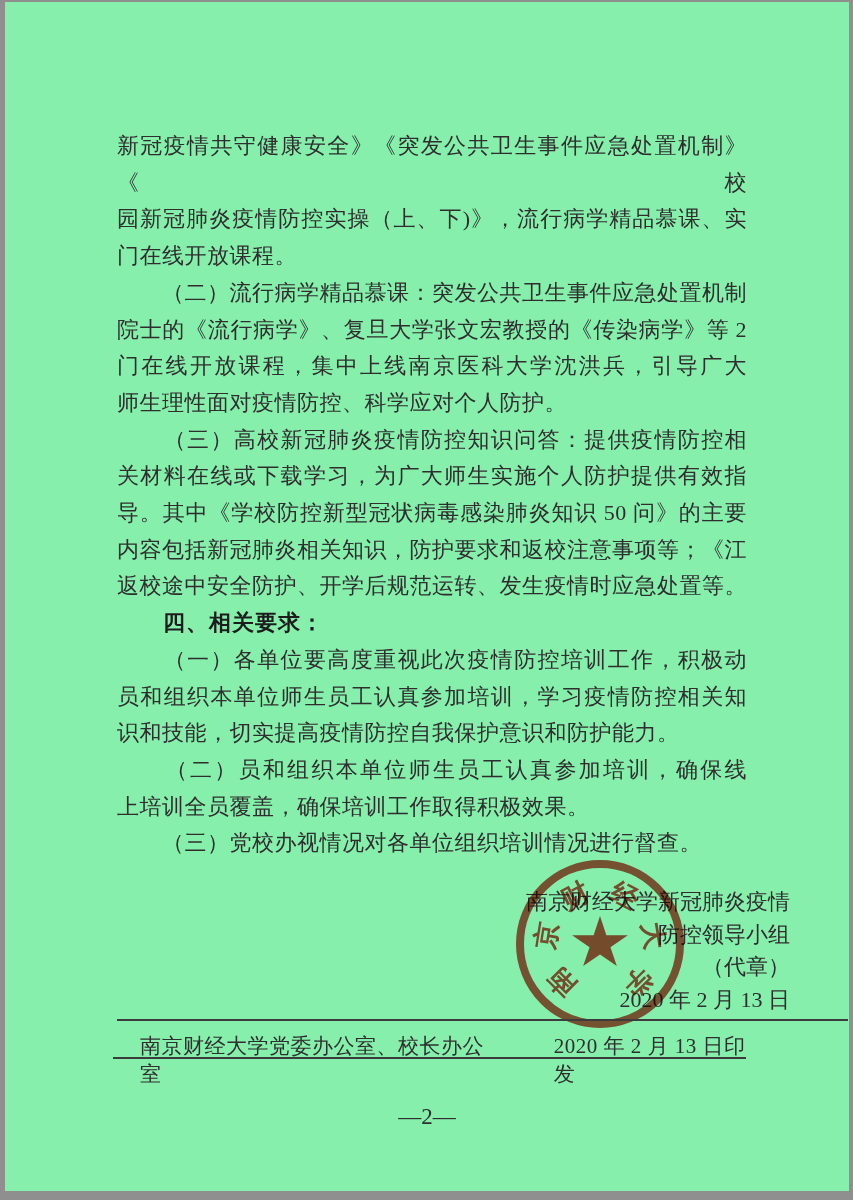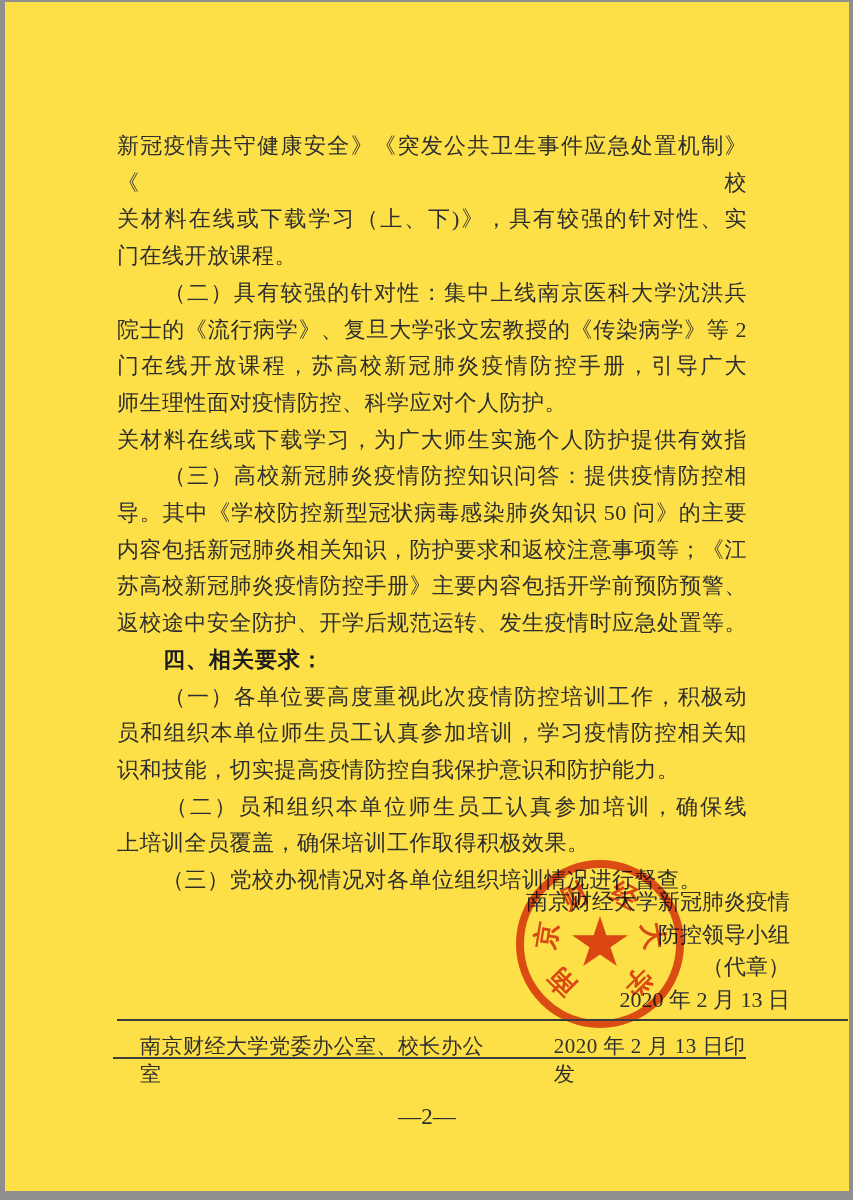--- a/index.html
+++ b/index.html
@@ -4,21 +4,21 @@
 <style>
   * { margin:0; padding:0; box-sizing:border-box; }
   html,body { background:#ffffff; }
   .stage {
     position:relative; width:853px; height:1200px;
     background:#8f8f8f; overflow:hidden;
     font-family:"Liberation Serif","DejaVu Serif",serif;
   }
   .page {
     position:absolute; left:5px; top:2px; width:844px; height:1189px;
-    background:#fde047;
+    background:#86efac;
   }
   .body-text {
     position:absolute; left:112px; top:126px; width:630px;
     font-size:22px; line-height:36.7px; color:#2e2e2e;
     letter-spacing:0.5px;
   }
   .body-line { white-space:pre-wrap; }
   .body-line.justify { text-align:justify; text-align-last:justify; }
   .body-line.bold {
     font-weight:700; color:#1c1c1c;
@@ -62,31 +62,30 @@
   }
 </style>
 </head>
 <body>
 
 <div class="stage">
   <div class="page">
 
     <div class="body-text" id="body-text">
         <div class="body-line justify">新冠疫情共守健康安全》《突发公共卫生事件应急处置机制》《校</div>
-        <div class="body-line justify">关材料在线或下载学习（上、下)》，具有较强的针对性、实</div>
+        <div class="body-line justify">园新冠肺炎疫情防控实操（上、下)》，流行病学精品慕课、实</div>
         <div class="body-line">门在线开放课程。</div>
-        <div class="body-line justify">　　（二）具有较强的针对性：集中上线南京医科大学沈洪兵</div>
+        <div class="body-line justify">　　（二）流行病学精品慕课：突发公共卫生事件应急处置机制</div>
         <div class="body-line justify">院士的《流行病学》、复旦大学张文宏教授的《传染病学》等 2</div>
-        <div class="body-line justify">门在线开放课程，苏高校新冠肺炎疫情防控手册，引导广大</div>
+        <div class="body-line justify">门在线开放课程，集中上线南京医科大学沈洪兵，引导广大</div>
         <div class="body-line">师生理性面对疫情防控、科学应对个人防护。</div>
+        <div class="body-line justify">　　（三）高校新冠肺炎疫情防控知识问答：提供疫情防控相</div>
         <div class="body-line justify">关材料在线或下载学习，为广大师生实施个人防护提供有效指</div>
-        <div class="body-line justify">　　（三）高校新冠肺炎疫情防控知识问答：提供疫情防控相</div>
         <div class="body-line justify">导。其中《学校防控新型冠状病毒感染肺炎知识 50 问》的主要</div>
         <div class="body-line justify">内容包括新冠肺炎相关知识，防护要求和返校注意事项等；《江</div>
-        <div class="body-line justify">苏高校新冠肺炎疫情防控手册》主要内容包括开学前预防预警、</div>
         <div class="body-line justify">返校途中安全防护、开学后规范运转、发生疫情时应急处置等。</div>
         <div class="body-line bold">　　四、相关要求：</div>
         <div class="body-line justify">　　（一）各单位要高度重视此次疫情防控培训工作，积极动</div>
         <div class="body-line justify">员和组织本单位师生员工认真参加培训，学习疫情防控相关知</div>
         <div class="body-line">识和技能，切实提高疫情防控自我保护意识和防护能力。</div>
         <div class="body-line justify">　　（二）员和组织本单位师生员工认真参加培训，确保线</div>
         <div class="body-line">上培训全员覆盖，确保培训工作取得积极效果。</div>
         <div class="body-line">　　（三）党校办视情况对各单位组织培训情况进行督查。</div>
       </div>
 

